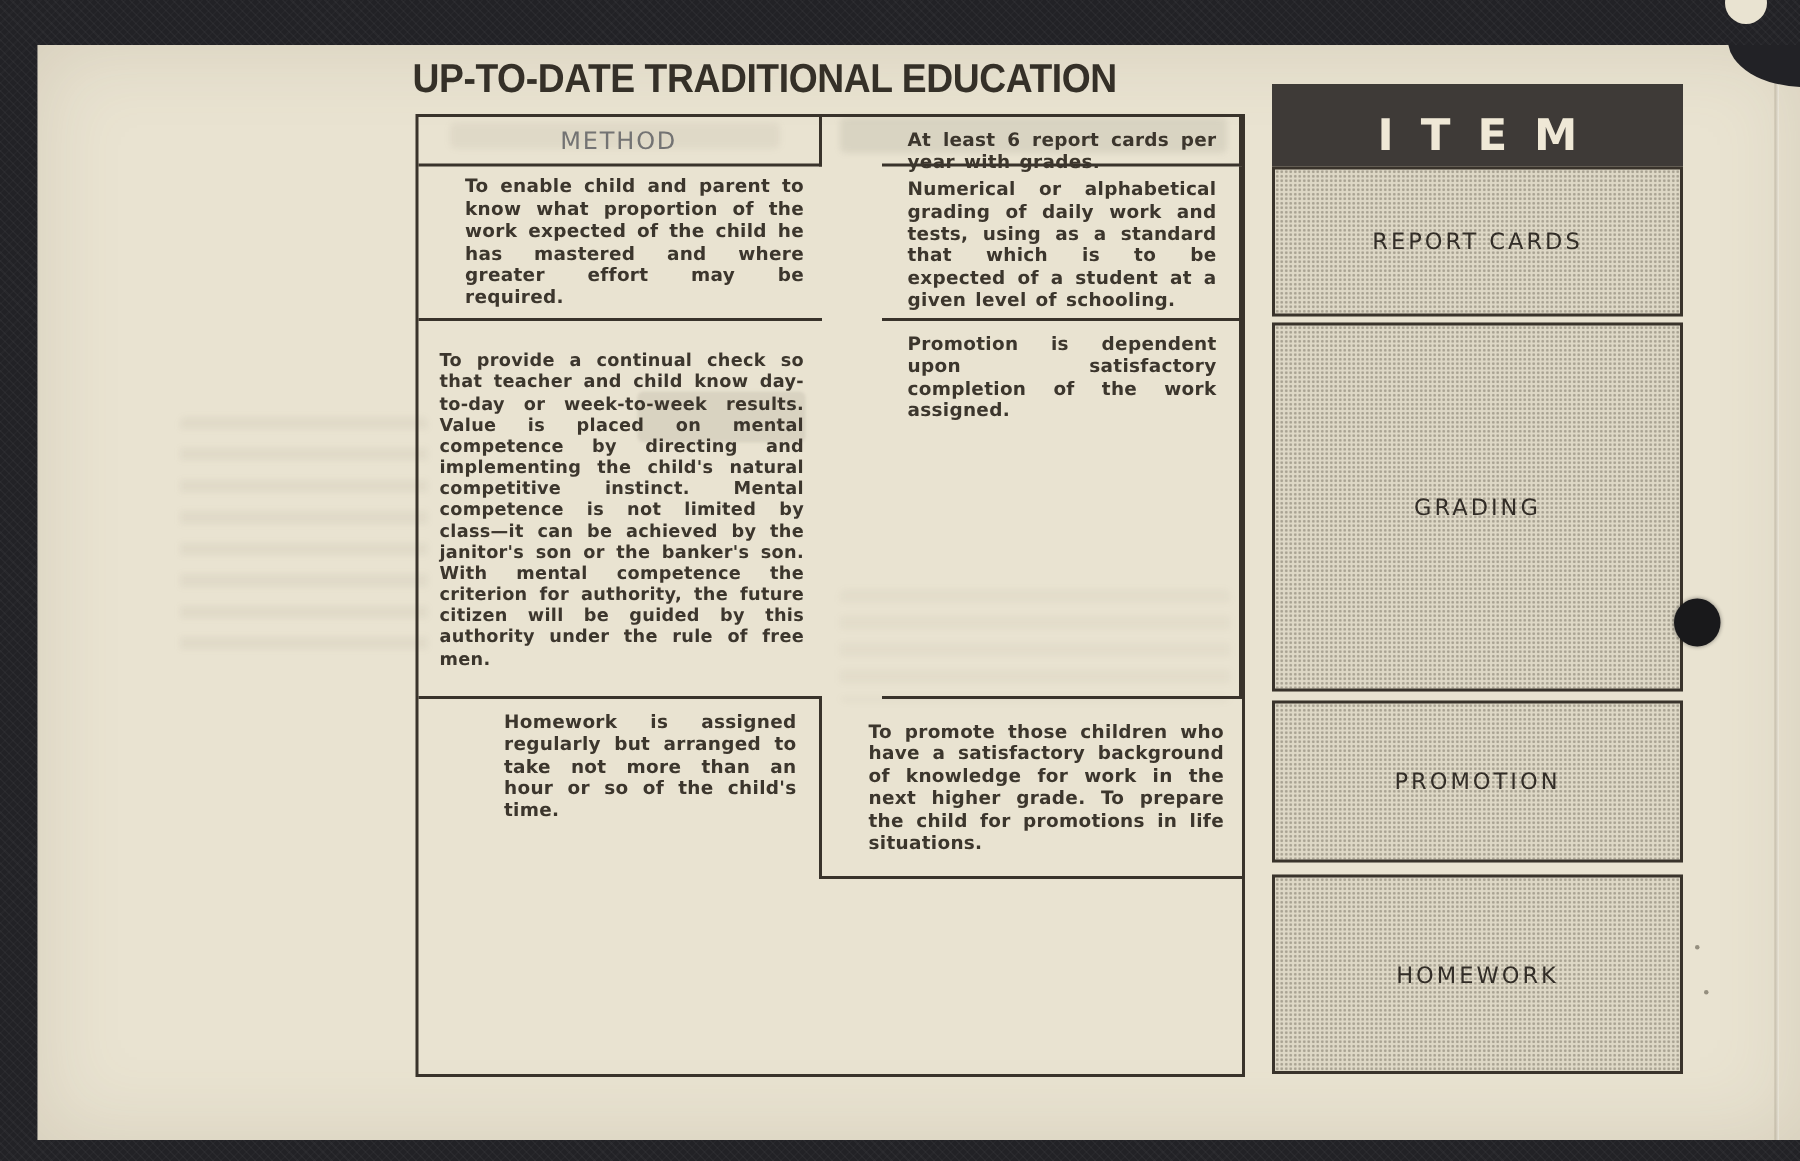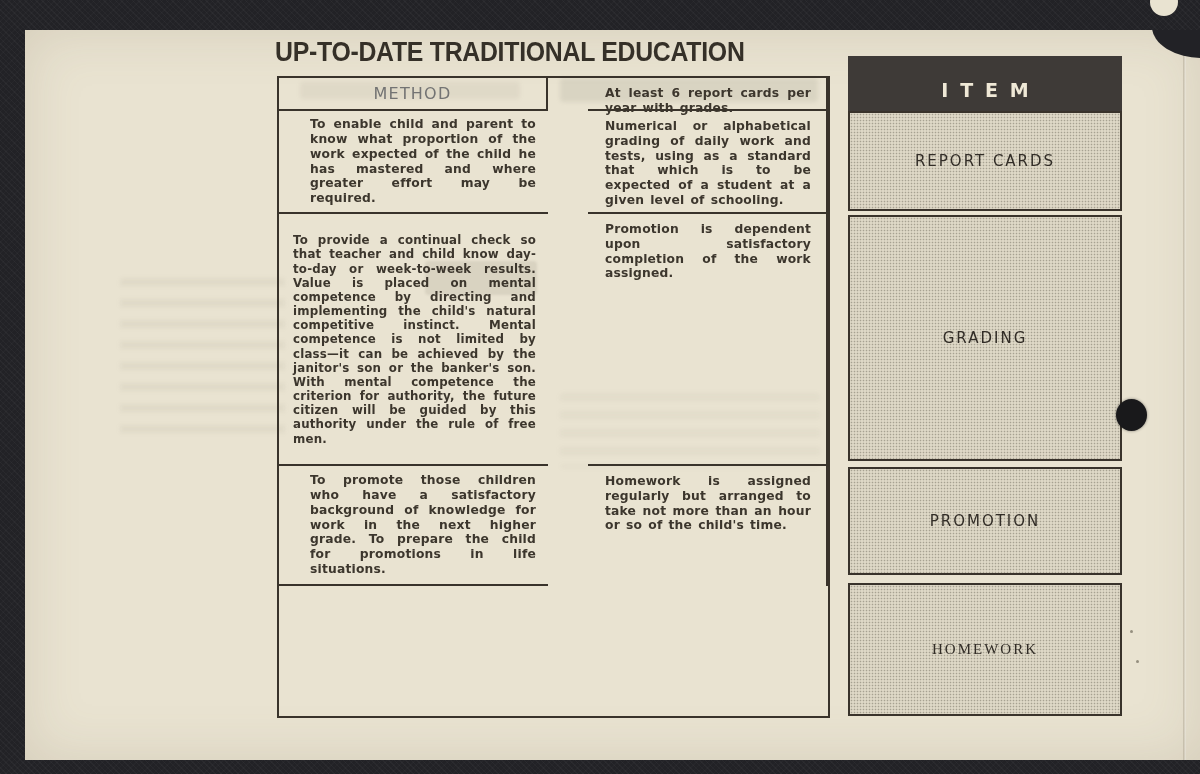--- a/index.html
+++ b/index.html
@@ -81,35 +81,35 @@
     letter-spacing: 0.2px; word-spacing: 1.6px;
     text-align: justify; color: #3c362d;
   }
   .aim-cell.dense .body-text { font-size: 11.8px; line-height: 14.15px; }
 
   .item-panel { position: absolute; left: 823px; top: 26px; width: 274px; height: 662px; }
   .item-header {
     position: absolute; left: 0; top: 0; width: 100%; height: 67px;
     background: #3e3a37;
     display: flex; align-items: center; justify-content: center;
-    color: #efe8d6; font-size: 19px; font-weight: 700;
+    color: #efe8d6; font-size: 29px; font-weight: 700;
     letter-spacing: 0.62em; text-indent: 0.62em;
   }
   .item-cell {
     position: absolute; left: 0; width: 100%;
     border: 2px solid #39332b;
     background-color: #ded8c6;
     background-image: radial-gradient(rgba(86,80,66,0.40) 0.7px, transparent 1.1px);
     background-size: 3px 3px;
     display: flex; align-items: center; justify-content: center;
   }
   .item-cell.i1 { top: 55px;  height: 100px; }
   .item-cell.i2 { top: 159px; height: 246px; }
   .item-cell.i3 { top: 411px; height: 108px; }
-  .item-cell.i4 { top: 527px; height: 133px; font-family: Liberation Serif, serif; }
+  .item-cell.i4 { top: 527px; height: 133px; }
   .item-label { font-size: 15px; font-weight: 400; letter-spacing: 2px; color: #322d27; }
 </style>
 </head>
 <body>
 
 <div class="page">
 
   <div class="ghost g1"></div>
   <div class="ghost g2"></div>
   <div class="ghost g3"></div>
@@ -131,26 +131,26 @@
     <div class="cell left method-cell">
       <p class="body-text">Numerical or alphabetical grading of daily work and tests, using as a standard that which is to be expected of a student at a given level of schooling.</p>
     </div>
     <div class="cell aim-cell dense">
       <p class="body-text">To provide a continual check so that teacher and child know day-to-day or week-to-week results. Value is placed on mental competence by directing and implementing the child's natural competitive instinct. Mental competence is not limited by class—it can be achieved by the janitor's son or the banker's son. With mental competence the criterion for authority, the future citizen will be guided by this authority under the rule of free men.</p>
     </div>
 
     <div class="cell left method-cell">
       <p class="body-text">Promotion is dependent upon satisfactory completion of the work assigned.</p>
     </div>
+    <div class="cell last left method-cell">
+      <p class="body-text">Homework is assigned regularly but arranged to take not more than an hour or so of the child's time.</p>
+    </div>
+
     <div class="cell aim-cell">
       <p class="body-text">To promote those children who have a satisfactory background of knowledge for work in the next higher grade. To prepare the child for promotions in life situations.</p>
-    </div>
-
-    <div class="cell last left method-cell">
-      <p class="body-text">Homework is assigned regularly but arranged to take not more than an hour or so of the child's time.</p>
     </div>
   </div>
 
   <div class="item-panel">
     <div class="item-header">ITEM</div>
     <div class="item-cell i2">
       <span class="item-label">GRADING</span>
     </div>
     <div class="item-cell i1">
       <span class="item-label">REPORT CARDS</span>

